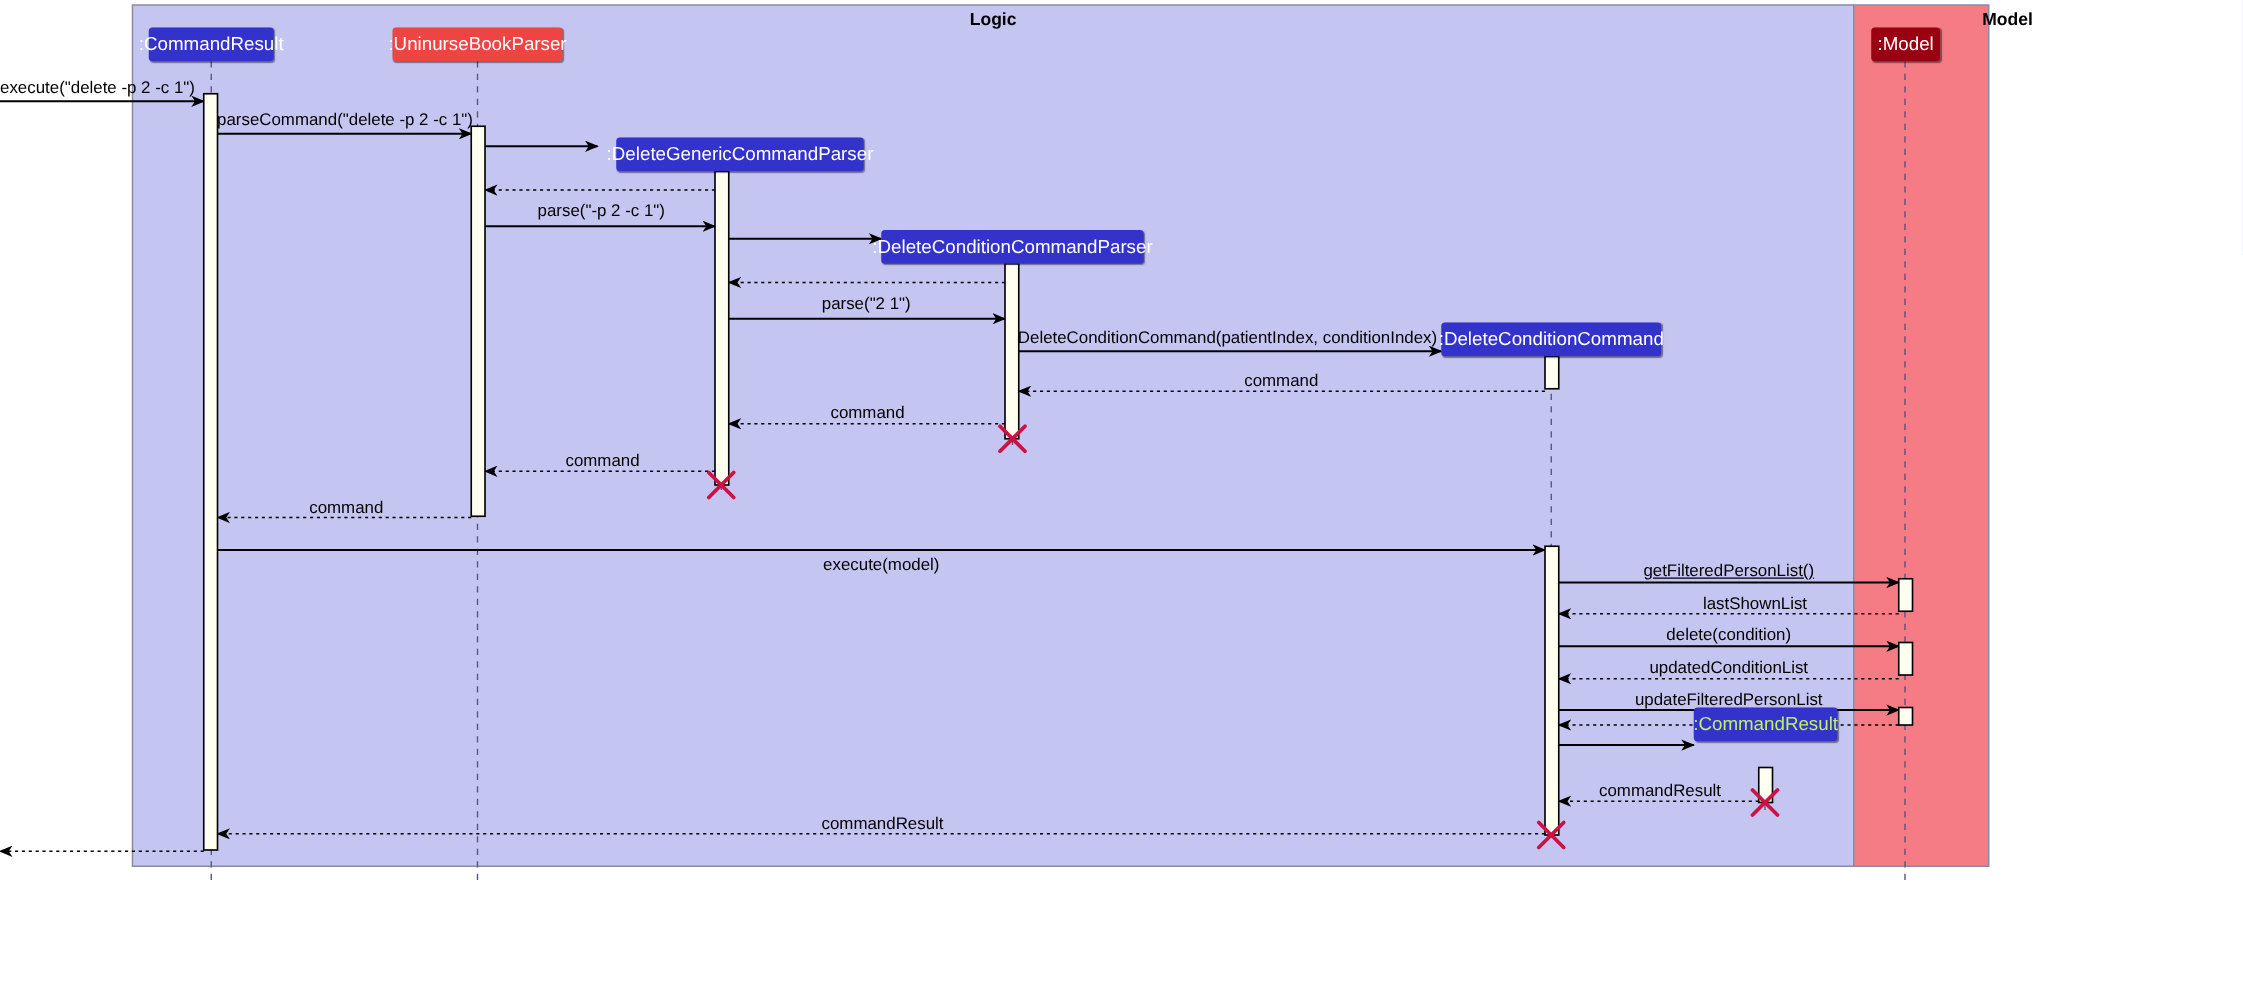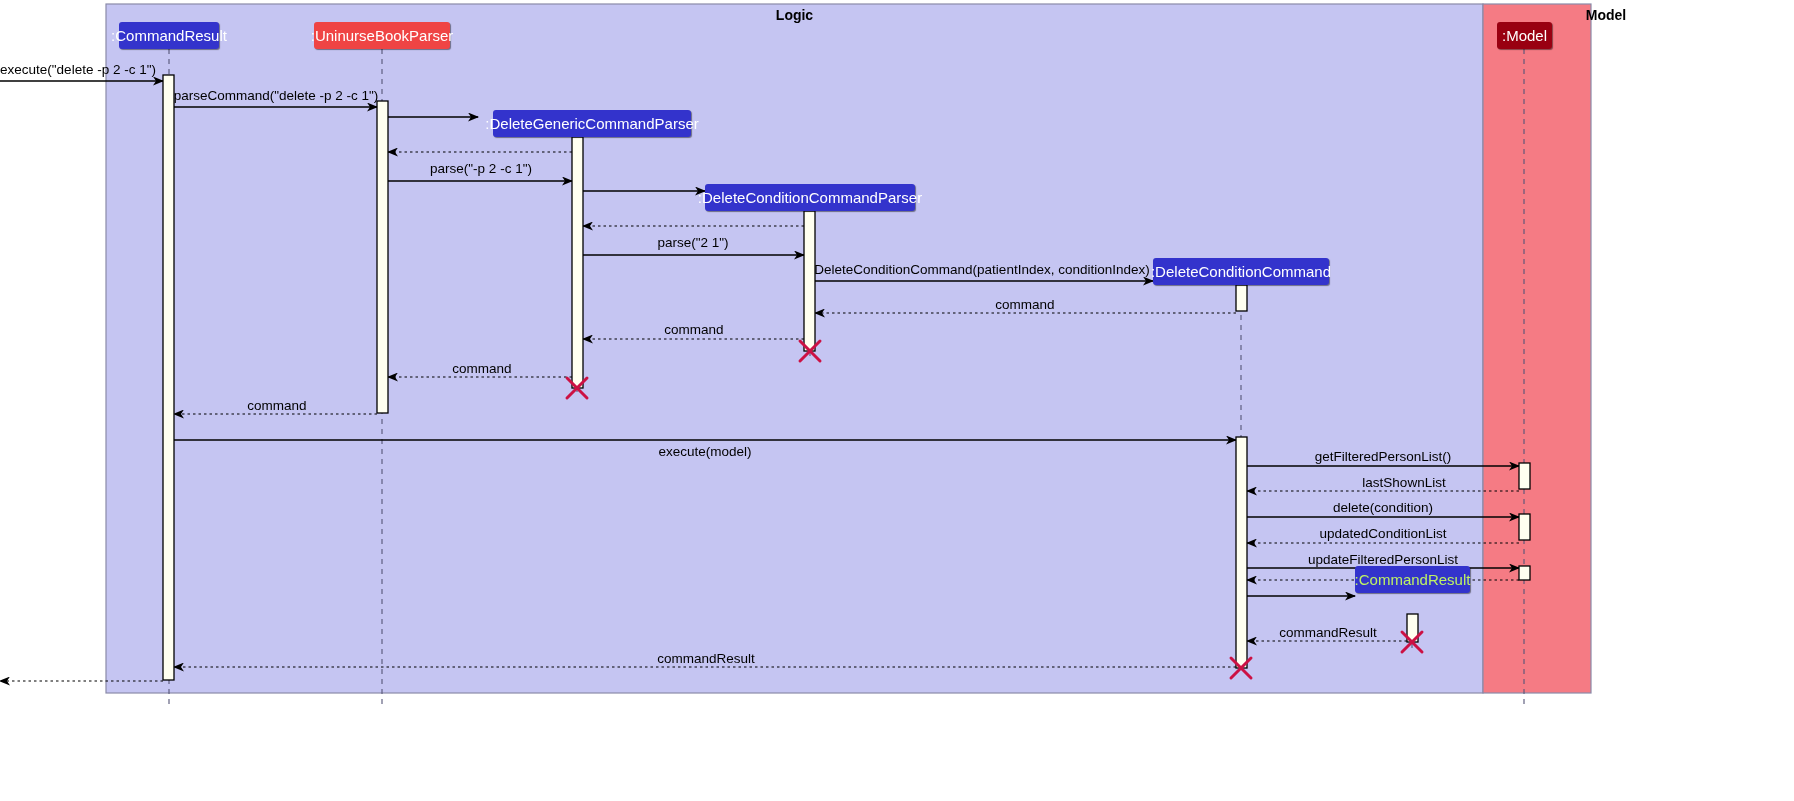--- a/index.html
+++ b/index.html
@@ -132,21 +132,21 @@
       <div class="msg-label" style="left: 78px; top: 62px;">execute("delete -p 2 -c 1")</div>
       <div class="msg-label" style="left: 276px; top: 88px;">parseCommand("delete -p 2 -c 1")</div>
       <div class="msg-label" style="left: 481px; top: 161px;">parse("-p 2 -c 1")</div>
       <div class="msg-label" style="left: 693px; top: 235px;">parse("2 1")</div>
       <div class="msg-label" style="left: 982px; top: 262px;">DeleteConditionCommand(patientIndex, conditionIndex)</div>
       <div class="msg-label" style="left: 1025px; top: 297px;">command</div>
       <div class="msg-label" style="left: 694px; top: 322px;">command</div>
       <div class="msg-label" style="left: 482px; top: 361px;">command</div>
       <div class="msg-label" style="left: 277px; top: 398px;">command</div>
       <div class="msg-label" style="left: 705px; top: 423px; margin-top: 21px;">execute(model)</div>
-      <div class="msg-label" style="left: 1383px; top: 449px;">getFilteredPersonList()</div>
+      <div class="msg-label" style="left: 1383px; top: 449px; text-decoration: underline;">getFilteredPersonList()</div>
       <div class="msg-label" style="left: 1383px; top: 475px; margin-left: 21px;">lastShownList</div>
       <div class="msg-label" style="left: 1383px; top: 500px;">delete(condition)</div>
       <div class="msg-label" style="left: 1383px; top: 526px;">updatedConditionList</div>
       <div class="msg-label" style="left: 1383px; top: 552px;">updateFilteredPersonList</div>
       <div class="msg-label" style="left: 1328px; top: 625px;">commandResult</div>
       <div class="msg-label" style="left: 706px; top: 651px;">commandResult</div>
     </div>
 </div>
 
 </body></html>

